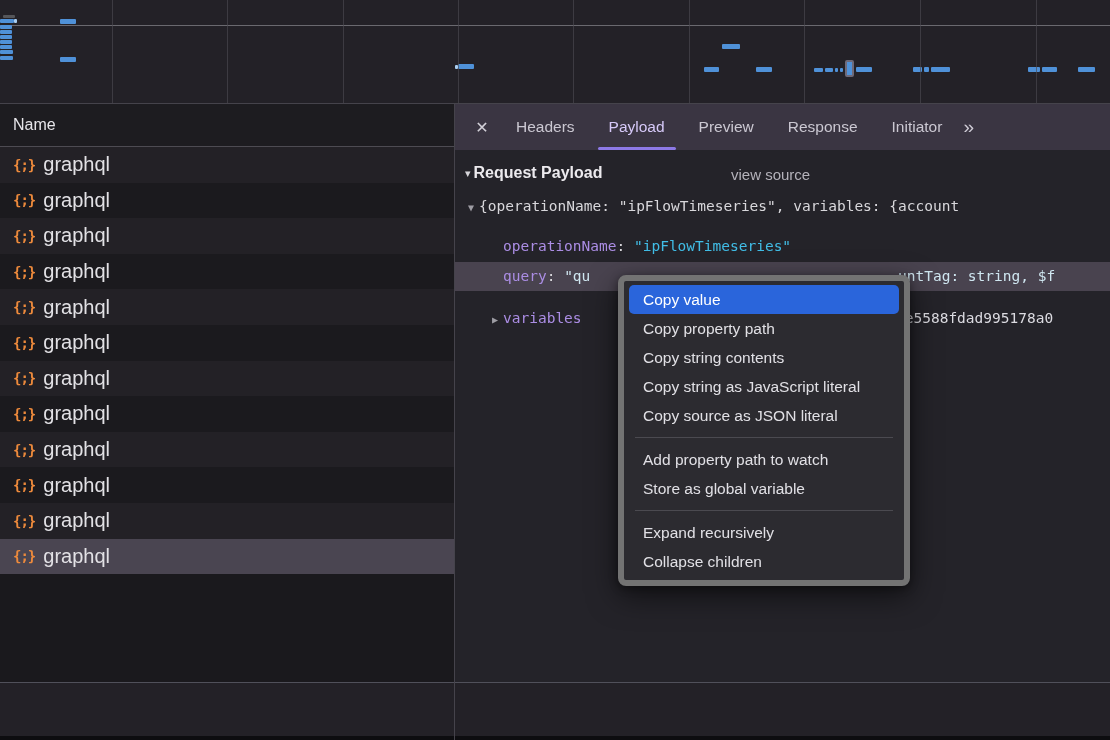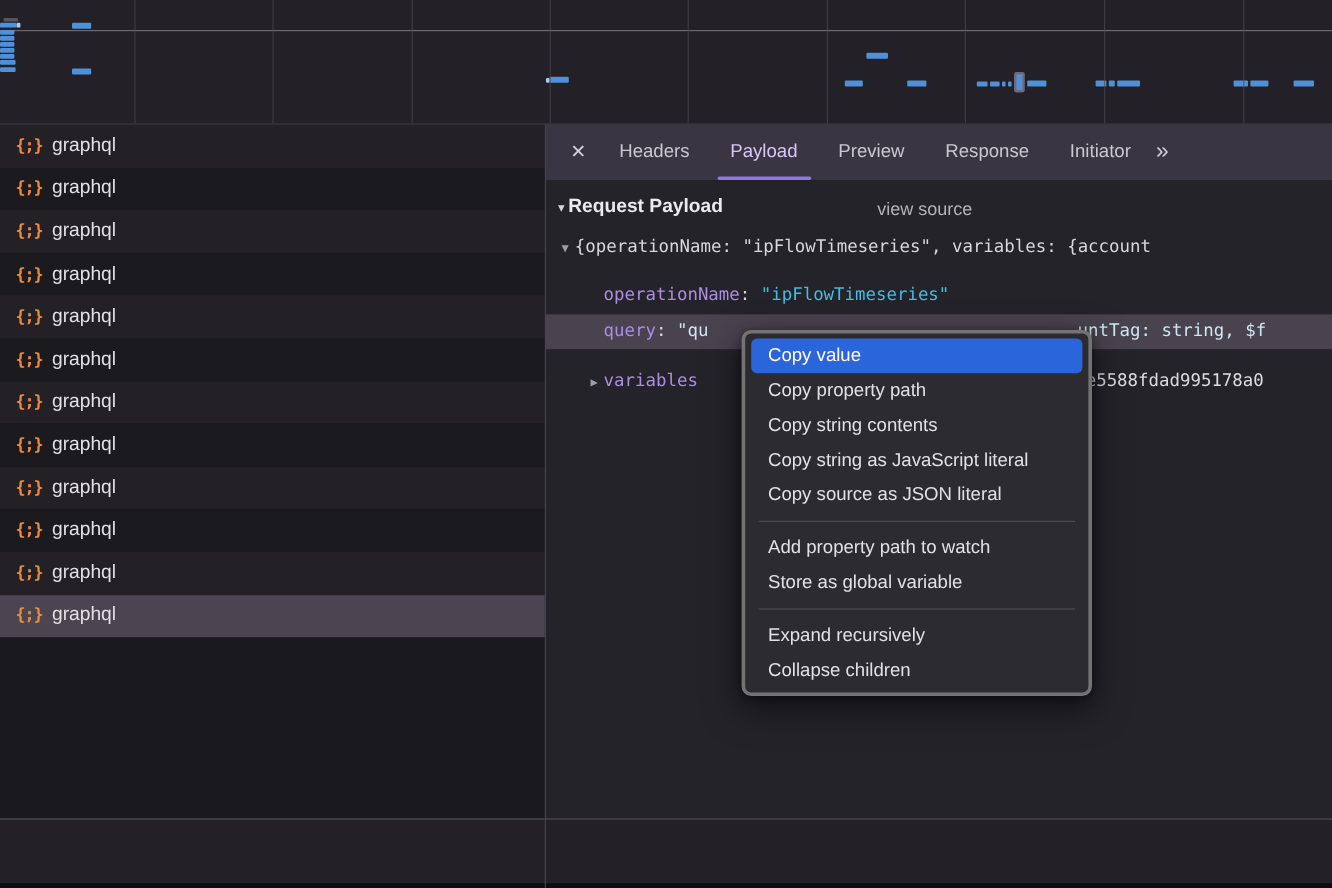--- a/index.html
+++ b/index.html
@@ -30,21 +30,21 @@
     color:#e6e5e9; font-size:16px; font-weight:500;
   }
   .req-row { height:35.6px; display:flex; align-items:center; padding-left:13px; cursor:default; }
   .req-row.odd  { background:#232126; }
   .req-row.even { background:#1b1a1e; }
   .req-row.selected { background:#4a4551; }
   .req-icon {
     font-family:"DejaVu Sans Mono", monospace; font-size:14px; font-weight:bold;
     color:#ed8a3c; margin-right:8px; letter-spacing:-1px;
   }
-  .req-label { color:#e2e1e5; font-size:16px; }
+  .req-label { color:#e2e1e5; font-size:20px; }
   .v-divider { position:absolute; left:454px; top:104px; width:1px; height:636px; background:#45434b; z-index:5; }
   .right-panel { position:absolute; left:455px; top:104px; width:655px; height:578px; background:#242329; overflow:hidden; }
   
   .tabbar {
     height:46px; background:#3a3542; display:flex; align-items:center;
     padding-left:10px; color:#cbc8d2; font-size:15.5px; position:relative;
   }
   .close-btn { width:34px; text-align:center; font-size:16px; color:#d2d0d8; cursor:pointer; }
   .tab { position:relative; height:46px; line-height:46px; padding:0 17px; cursor:pointer; white-space:nowrap; }
   .tab.active { color:#d6c9f8; }
@@ -71,21 +71,21 @@
   .row-d { top:200px; padding-left:32px; }
   .frag-right { position:absolute; top:0; }
   .row-c .frag-right { left:443px; color:#cfe6f0; }
   .row-d .frag-right { left:441px; color:#dcdbe1; }
   
   .footer { position:absolute; left:0; top:682px; width:1110px; height:54px; background:#232127; border-top:1px solid #50505a; }
   .bottom-strip { position:absolute; left:0; top:736px; width:1110px; height:4px; background:#0d0d10; }
   
   .context-menu {
     position:absolute; left:618px; top:275px; width:292px; z-index:30;
-    background:#2c2b30; border:3px solid #737373; border-radius:8px;
+    background:#2c2b30; border:6px solid #737373; border-radius:8px;
     box-shadow: 0 10px 30px rgba(0,0,0,.55), 0 2px 8px rgba(0,0,0,.4);
     padding:4px 0; font-size:15.5px; color:#e1e0e5;
   }
   .menu-item { height:29px; line-height:29px; padding-left:19px; white-space:nowrap; cursor:default; }
   .menu-item.highlight {
     margin:0 5px; padding-left:14px; border-radius:5px; color:#ffffff;
   }
   .menu-sep { height:1px; background:#4b4a50; margin:7px 11px; }
 </style>
 </head>
@@ -131,20 +131,23 @@
       <div class="gridline" style="left: 343px;"></div>
       <div class="gridline" style="left: 458px;"></div>
       <div class="gridline" style="left: 573px;"></div>
       <div class="gridline" style="left: 689px;"></div>
       <div class="gridline" style="left: 804px;"></div>
       <div class="gridline" style="left: 920px;"></div>
       <div class="gridline" style="left: 1036px;"></div>
     </div>
 
   <div class="left-panel">
+    <div class="name-header">
+      <span>Name</span>
+    </div>
     <div id="request-list">
         <div class="req-row odd">
           <span class="req-icon">{;}</span>
           <span class="req-label">graphql</span>
         </div>
         <div class="req-row even">
           <span class="req-icon">{;}</span>
           <span class="req-label">graphql</span>
         </div>
         <div class="req-row odd">

